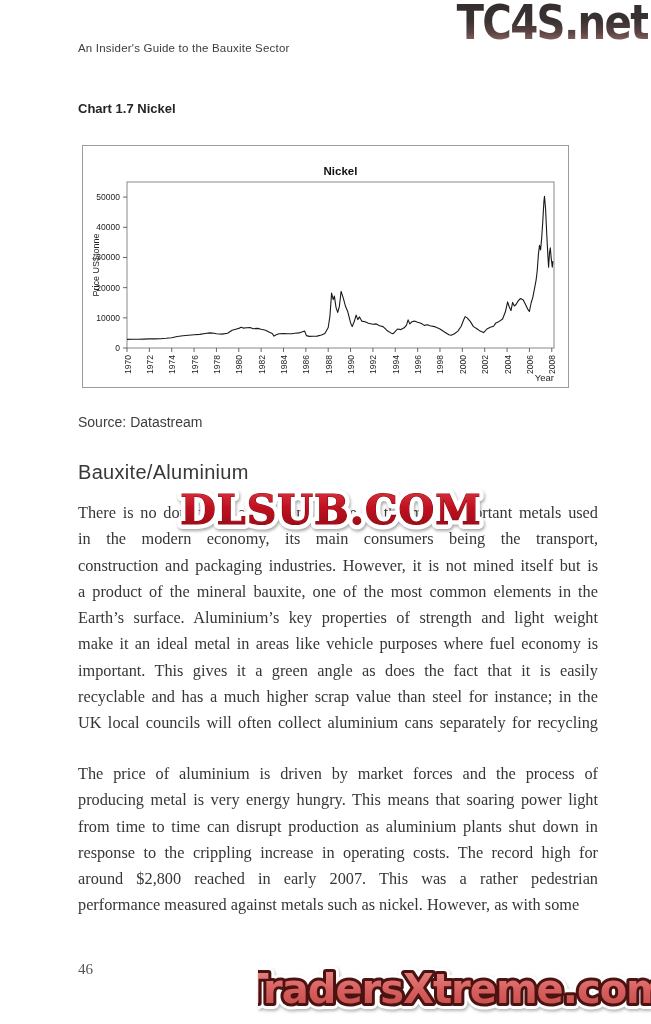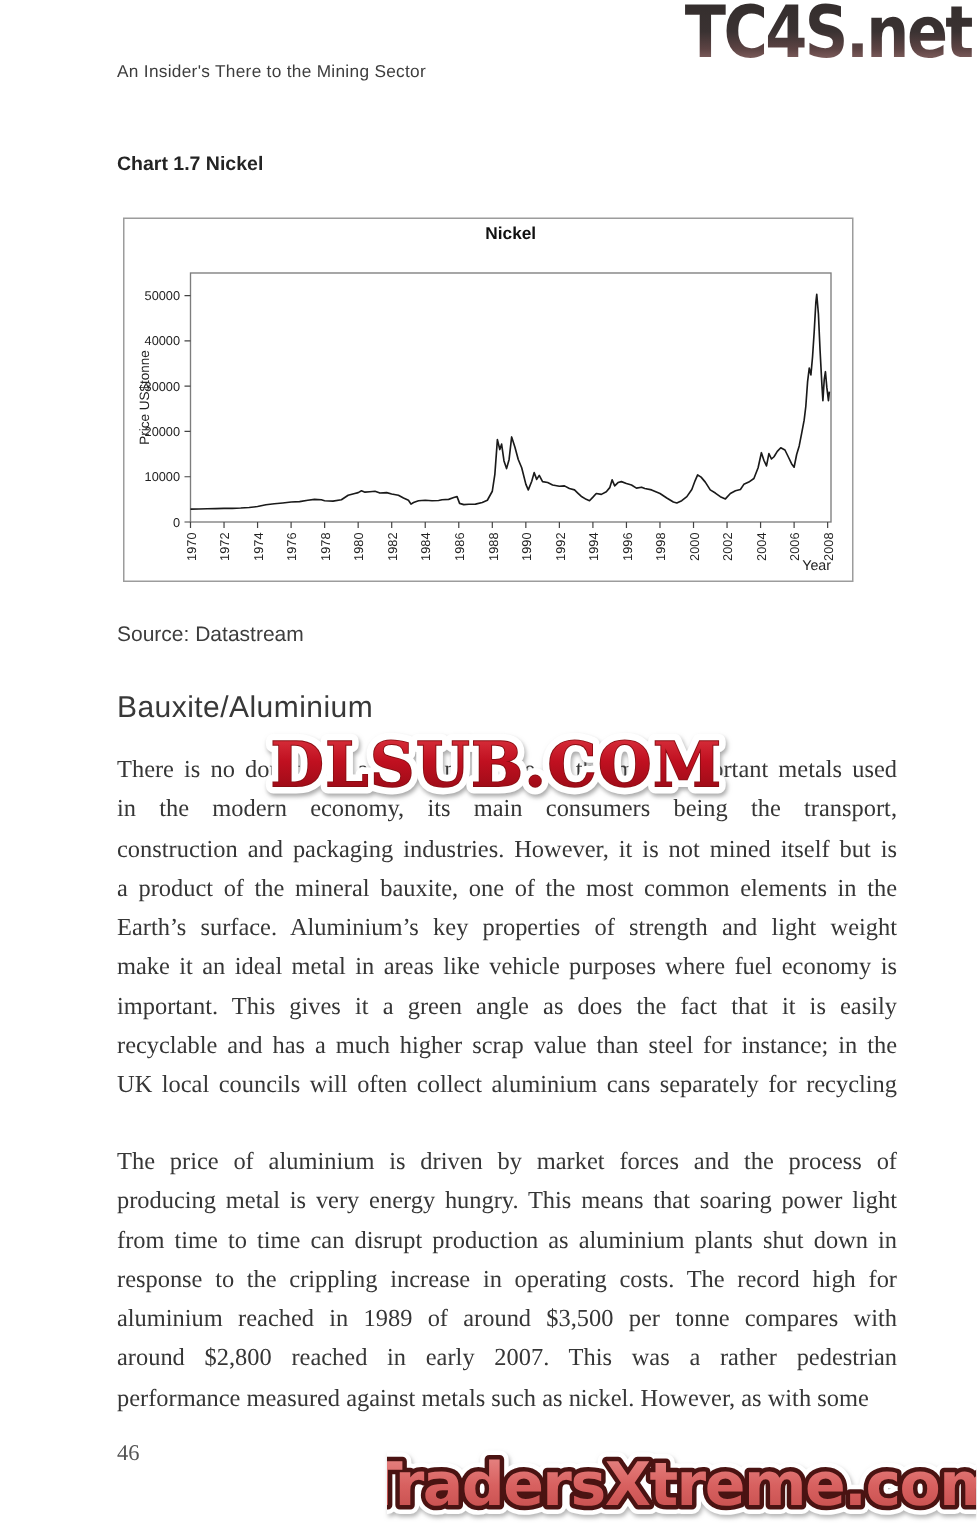--- a/index.html
+++ b/index.html
@@ -12,21 +12,21 @@
 
   .wm-tc4s{position:absolute;top:-2px;right:3px;font-family:"DejaVu Sans",sans-serif;font-weight:bold;
         font-size:48px;line-height:48px;letter-spacing:-2px;transform:scaleX(.84);transform-origin:100% 0;
         background:linear-gradient(180deg,#332d2c 0%,#3a3232 48%,#5c4343 72%,#96706e 96%);
         -webkit-background-clip:text;background-clip:text;color:transparent}
 
   .chart-caption{position:absolute;left:78px;top:101px;font-family:"Liberation Sans",sans-serif;
         font-size:13px;font-weight:bold;color:#242424}
 
   .chartbox{position:absolute;left:82px;top:145px;width:487px;height:243px;border:1px solid #9c9c9c;background:#fff}
-  .chart-title{position:absolute;left:44px;top:4px;width:427px;text-align:center;
+  .chart-title{position:absolute;left:44px;top:19px;width:427px;text-align:center;
         font-family:"Liberation Sans",sans-serif;font-size:11.5px;font-weight:bold;color:#111}
   .chart-ylabel{position:absolute;left:8px;top:202px;width:166px;text-align:center;
         font-family:"Liberation Sans",sans-serif;font-size:9px;color:#222;
         transform:rotate(-90deg);transform-origin:0 0}
   .chart-xlabel{position:absolute;left:44px;top:226px;width:427px;text-align:right;
         font-family:"Liberation Sans",sans-serif;font-size:9.5px;color:#222}
   .chart-svg{position:absolute;left:0;top:0}
   .tick{font-family:"Liberation Sans",sans-serif;font-size:8.5px;fill:#222}
 
   .chart-source{position:absolute;left:78px;top:414px;font-family:"Liberation Sans",sans-serif;
@@ -59,21 +59,21 @@
   .traders-front{font-family:"DejaVu Sans",sans-serif;font-weight:bold;font-size:40px;letter-spacing:-1px;
         fill:url(#gCoral);text-anchor:middle}
 </style>
 </head>
 <body>
 
 <div class="page">
 
   <div class="wm-tc4s">TC4S.net</div>
 
-  <div class="running-header">An Insider's There to the Mining Sector</div>
+  <div class="running-header">An Insider's Guide to the Bauxite Sector</div>
 
   <div class="chart-caption">Chart 1.7 Nickel</div>
 
   <div class="chartbox">
     <div class="chart-title">Nickel</div>
     <div class="chart-ylabel">Price US$tonne</div>
     <svg id="chart-svg" class="chart-svg" width="487" height="243">
         <rect x="44" y="36" width="427" height="166" fill="none" stroke="#7d7d7d" stroke-width="0.9"></rect>
         <line x1="40" y1="202" x2="44" y2="202" stroke="#444" stroke-width="0.8"></line>
         <text x="37" y="205" text-anchor="end" class="tick">0</text>
@@ -145,21 +145,20 @@
       <div class="tline">make it an ideal metal in areas like vehicle purposes where fuel economy is</div>
       <div class="tline">important. This gives it a green angle as does the fact that it is easily</div>
       <div class="tline">recyclable and has a much higher scrap value than steel for instance; in the</div>
       <div class="tline">UK local councils will often collect aluminium cans separately for recycling</div>
     </div>
   <div class="para p2">
       <div class="tline">The price of aluminium is driven by market forces and the process of</div>
       <div class="tline">producing metal is very energy hungry. This means that soaring power light</div>
       <div class="tline">from time to time can disrupt production as aluminium plants shut down in</div>
       <div class="tline">response to the crippling increase in operating costs. The record high for</div>
-      <div class="tline">aluminium reached in 1989 of around $3,500 per tonne compares with</div>
       <div class="tline">around $2,800 reached in early 2007. This was a rather pedestrian</div>
       <div class="tline tlast">performance measured against metals such as nickel. However, as with some</div>
     </div>
 
   <svg class="wm-dlsub" width="330" height="66" viewBox="0 0 330 66">
     <defs>
       <linearGradient id="gRed" x1="0" y1="0" x2="0" y2="1">
         <stop offset="0%" stop-color="#e03a44"></stop>
         <stop offset="45%" stop-color="#c01020"></stop>
         <stop offset="100%" stop-color="#8f0a14"></stop>

